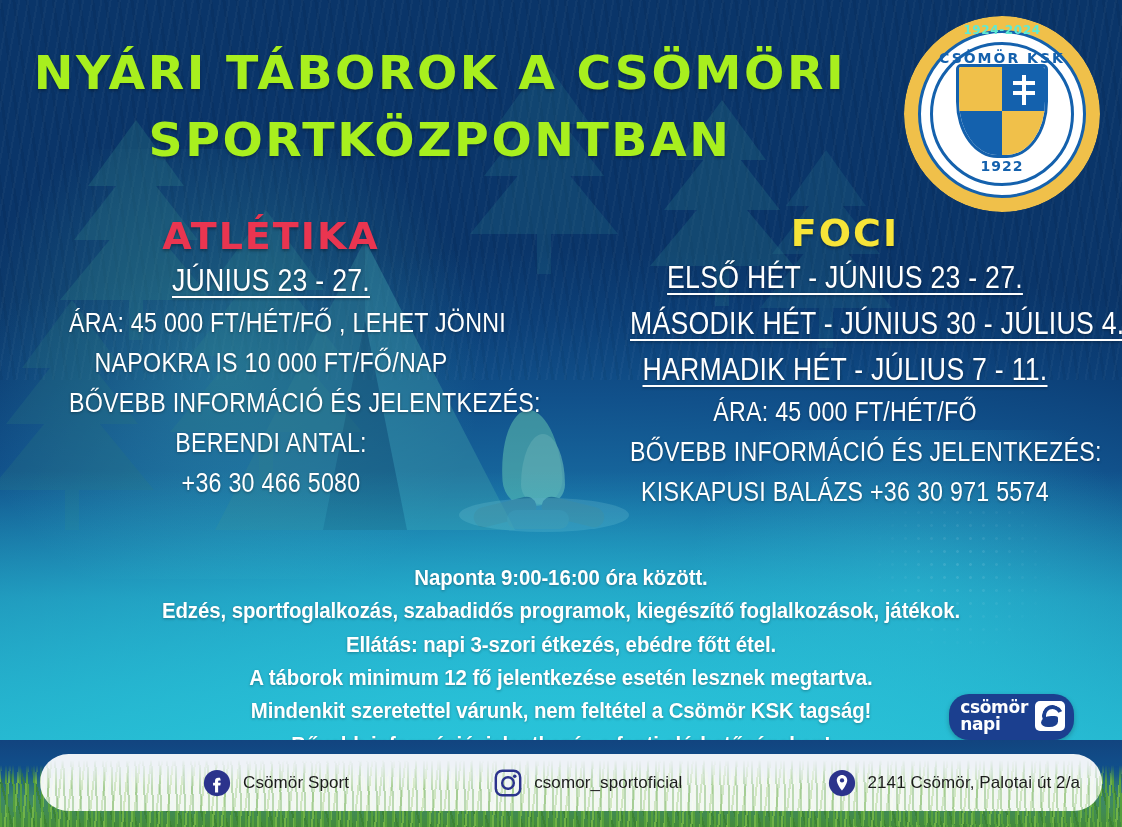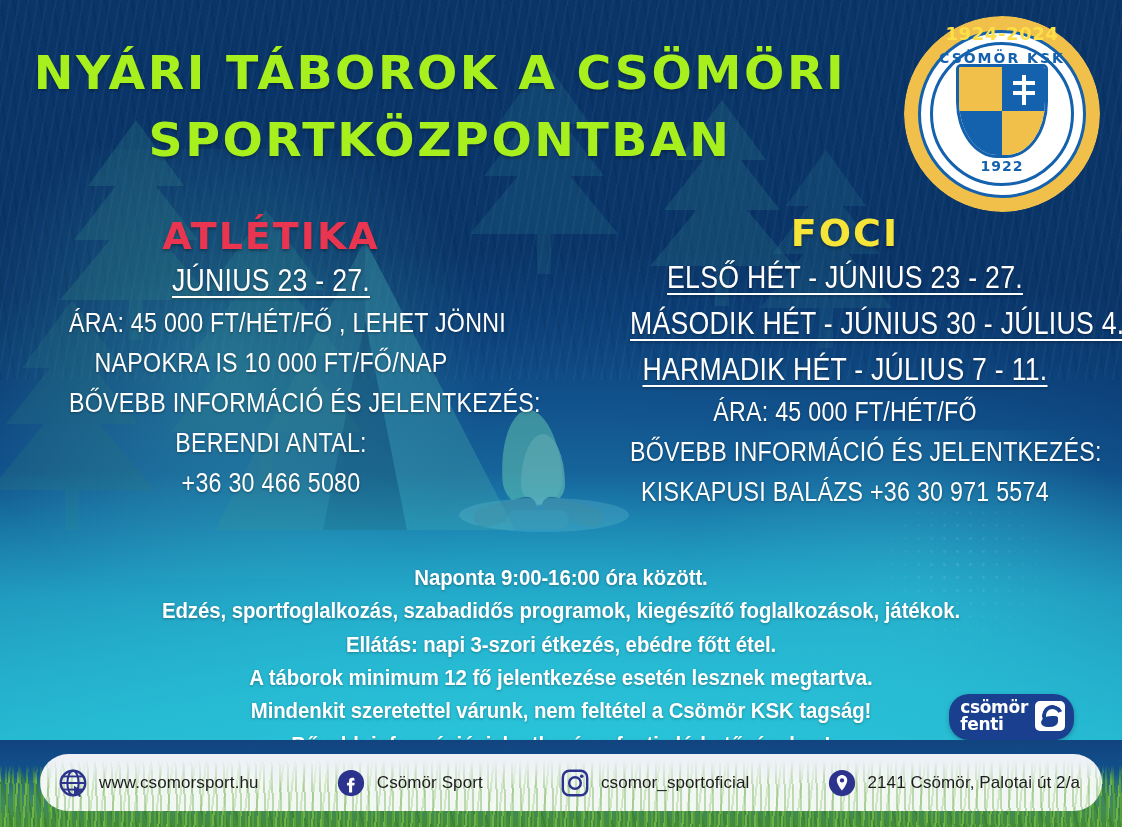--- a/index.html
+++ b/index.html
@@ -130,21 +130,21 @@
   }
   .crest .cross:before,.crest .cross:after{
     content:""; position:absolute; left:-9px; width:22px; height:4px; background:#fff;
   }
   .crest .cross:before{ top:6px; }
   .crest .cross:after{ top:16px; }
   .crest .txt-top, .crest .txt-bot, .crest .txt-mid, .crest .txt-100{
     position:absolute; left:0; width:100%; text-align:center;
     color:#1461ad; font-weight:bold; font-family:"DejaVu Sans", sans-serif;
   }
-  .crest .txt-top{ top:7px; font-size:18px; letter-spacing:.6px; color:#fde047; }
+  .crest .txt-top{ top:7px; font-size:12px; letter-spacing:.6px; color:#5eead4; }
   .crest .txt-mid{ top:34px; font-size:14px; letter-spacing:2px; }
   .crest .txt-bot{ bottom:38px; font-size:14px; letter-spacing:1px; }
   .crest .txt-100{ bottom:-2px; font-size:19px; color:#f0c04a; text-shadow:0 1px 2px rgba(0,0,0,.35); }
 
   
   .col{ position:absolute; text-align:center; color:#ffffff; }
   .col .cat{
     font-family:"DejaVu Sans", sans-serif;
     font-weight:bold; font-size:38px; letter-spacing:2px;
     text-shadow:0 2px 3px rgba(0,0,0,.3);
@@ -357,42 +357,29 @@
       <div>Edzés, sportfoglalkozás, szabadidős programok, kiegészítő foglalkozások, játékok.</div>
       <div>Ellátás: napi 3-szori étkezés, ebédre főtt étel.</div>
       <div>A táborok minimum 12 fő jelentkezése esetén lesznek megtartva.</div>
       <div>Mindenkit szeretettel várunk, nem feltétel a Csömör KSK tagság!</div>
       <div>Bővebb információ, jelentkezés a fenti elérhetőségeken!</div>
     </div>
 
     <div class="sportlogo">
       <div class="wordmark">
         <div>csömör</div>
-        <div>fenti</div>
+        <div>napi</div>
       </div>
       <div class="mark"></div>
     </div>
 
     <div class="footer">
       <div class="grass"></div>
       <div class="pill">
 
-        <div class="fitem">
-          <span class="ficon">
-            <svg viewBox="0 0 32 32">
-              <circle cx="16" cy="16" r="13" fill="none" stroke="#2b338c" stroke-width="2.6"></circle>
-              <ellipse cx="16" cy="16" rx="6" ry="13" fill="none" stroke="#2b338c" stroke-width="2.2"></ellipse>
-              <line x1="3" y1="16" x2="29" y2="16" stroke="#2b338c" stroke-width="2.2"></line>
-              <line x1="5.5" y1="9" x2="26.5" y2="9" stroke="#2b338c" stroke-width="2"></line>
-              <line x1="5.5" y1="23" x2="26.5" y2="23" stroke="#2b338c" stroke-width="2"></line>
-              <path d="M17 19 L17 30 L20 26.5 L22.5 31 L24.5 30 L22 25.5 L26.5 25 Z" fill="#2b338c"></path>
-            </svg>
-          </span>
-          <span class="flabel">www.csomorsport.hu</span>
-        </div>
 
         <span class="fspacer"></span>
 
         <div class="fitem">
           <span class="ficon">
             <svg viewBox="0 0 32 32">
               <circle cx="16" cy="16" r="14" fill="#2b338c"></circle>
               <path d="M19.2 10.4h-2.0c-1.9 0-3.3 1.3-3.3 3.3v1.9h-2.1v3.0h2.1v7.6h3.3v-7.6h2.3l.5-3.0h-2.8v-1.6c0-.5.4-.8.9-.8h1.9z" fill="#ffffff"></path>
             </svg>
           </span>

